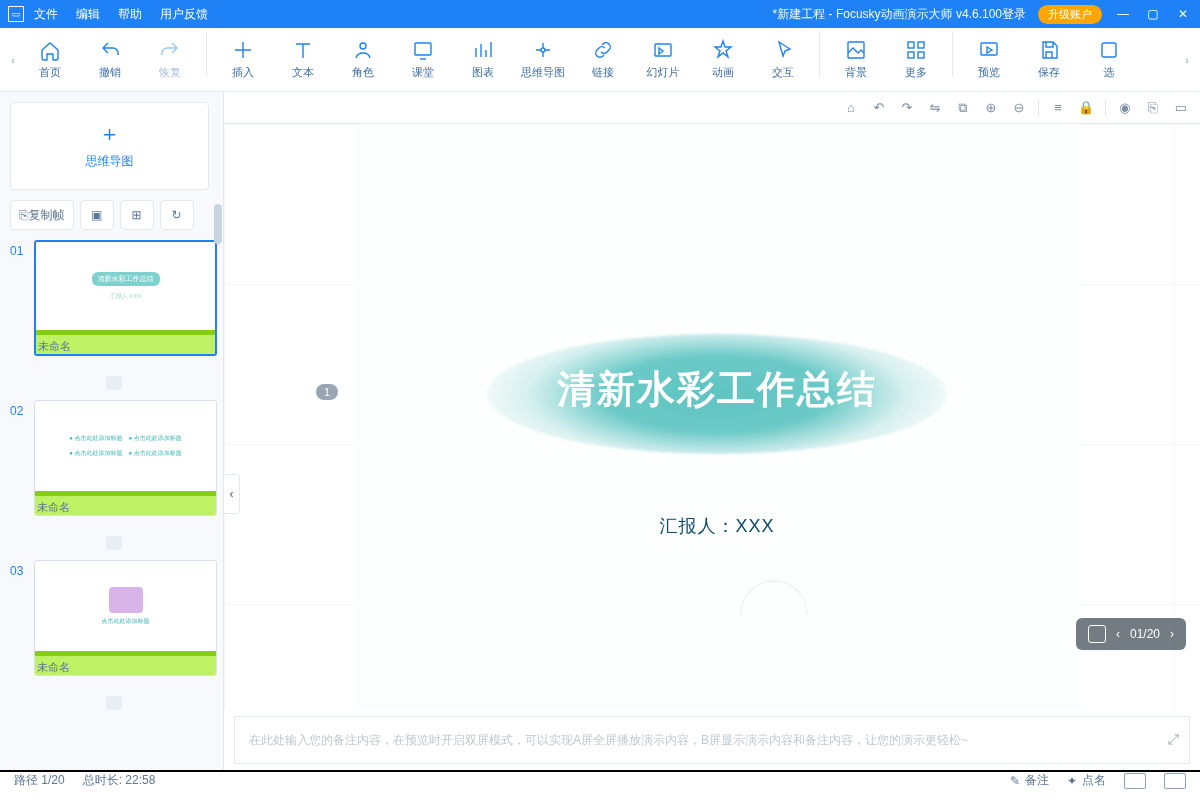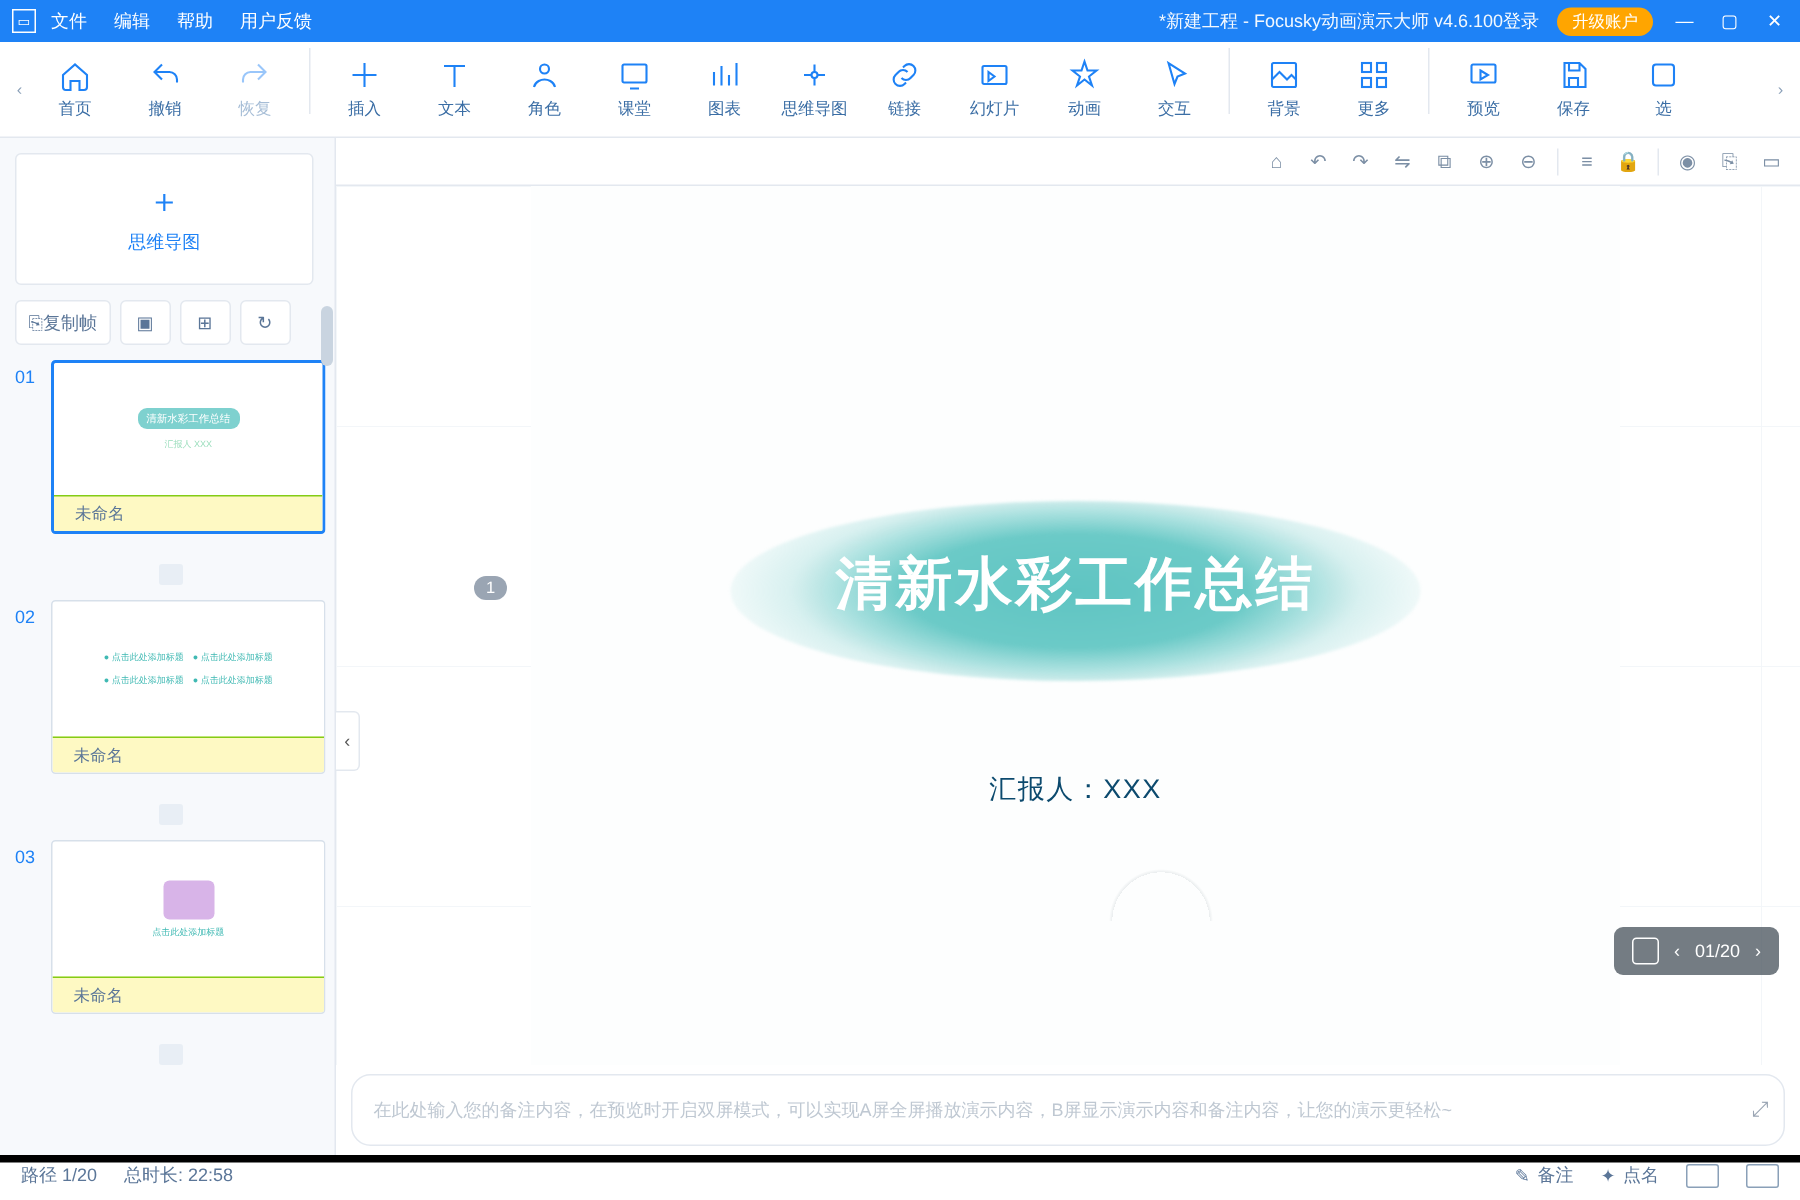--- a/index.html
+++ b/index.html
@@ -25,21 +25,21 @@
 .newframe .plus{font-size:22px;line-height:1}
 .sidetools{display:flex;gap:6px;margin:10px 8px 10px 0}
 .sidetool{flex:0 0 auto;height:30px;background:#fff;border:1px solid #e3e8ef;border-radius:4px;display:flex;align-items:center;justify-content:center;color:#5b7698;font-size:12px;cursor:pointer;padding:0 8px}
 .sidetool.ic{width:34px;padding:0}
 .thumbs{flex:1;overflow:auto}
 .thumbrow{display:flex;margin-bottom:20px}
 .thumbnum{width:24px;color:#1e82f6;font-size:12px;padding-top:4px;text-align:left}
 .thumb{flex:1;background:#fff;border:1px solid #d7e0ea;border-radius:3px;height:116px;display:flex;flex-direction:column;cursor:pointer;overflow:hidden}
 .thumbrow.sel .thumb{border:2px solid #1e82f6}
 .thumb .prev{flex:1;display:flex;align-items:center;justify-content:center;flex-direction:column;font-size:7px;color:#3fb9b3}
-.thumb .lab{height:24px;background:#fef9c3;border-top:1px solid #84cc16;padding:4px 14px;font-size:11px;color:#5b7698}
+.thumb .lab{height:24px;background:#bef264;border-top:5px solid #84cc16;padding:4px 2px;font-size:11px;color:#5b7698}
 .timer{display:flex;justify-content:center;margin-bottom:10px}
 .timer span{width:16px;height:14px;background:#e8eef5;border-radius:2px;display:inline-block}
 .scrollside{width:10px;position:absolute;right:0;top:104px;bottom:0}
 .scrollthumb{width:8px;height:40px;background:#c9d4e0;border-radius:4px;margin:8px auto}
 .sidebar{position:relative}
 .canvaswrap{flex:1;display:flex;flex-direction:column;overflow:hidden}
 .canvtb{height:32px;border-bottom:1px solid #e3e8ef;display:flex;align-items:center;justify-content:flex-end;padding:0 10px;gap:10px}
 .canvtb .cic{width:18px;height:18px;color:#7c8fa5;display:flex;align-items:center;justify-content:center;cursor:pointer;font-size:13px}
 .canvtb .sep{width:1px;height:18px;background:#e3e8ef}
 .canvas{flex:1;position:relative;background:#fff;overflow:hidden}
@@ -48,23 +48,23 @@
 .guide.l{left:130px}.guide.r{right:120px}
 .slide{position:absolute;left:130px;right:120px;top:0;bottom:0;background:#fdfefe}
 .watercolor{position:absolute;left:50%;top:210px;transform:translateX(-50%);width:460px;height:120px;background:radial-gradient(ellipse 55% 70% at 50% 50%,#5fc4c2 0%,#6bcac7 45%,rgba(132,210,208,.3) 75%,transparent 100%);border-radius:50%;filter:blur(1px)}
 .maintitle{position:absolute;left:50%;top:240px;transform:translateX(-50%);color:#fff;font-size:38px;font-weight:600;letter-spacing:2px;white-space:nowrap}
 .presenter{position:absolute;left:50%;top:390px;transform:translateX(-50%);color:#0c4a6e;font-size:18px;letter-spacing:1px}
 .tree{position:absolute;left:360px;top:400px;width:120px;height:90px;opacity:.28;background:radial-gradient(circle at 50% 100%,transparent 30%,rgba(90,110,120,.4) 30%,transparent 32%);filter:blur(.4px)}
 .framebadge{position:absolute;left:92px;top:260px;background:#9aa5b3;color:#fff;font-size:11px;padding:2px 8px;border-radius:8px}
 .collapse{position:absolute;left:0;top:350px;width:16px;height:40px;background:#fff;border:1px solid #e3e8ef;border-left:none;border-radius:0 4px 4px 0;display:flex;align-items:center;justify-content:center;color:#555;cursor:pointer;font-size:12px}
 .navpill{position:absolute;right:14px;bottom:60px;background:rgba(70,80,90,.75);color:#fff;border-radius:6px;height:32px;display:flex;align-items:center;padding:0 12px;gap:10px;font-size:12px}
 .navpill .hb{width:18px;height:18px;border:1px solid #fff;border-radius:3px}
-.notes{height:48px;margin:6px 10px;border:1px solid #e3e8ef;border-radius:13px;display:flex;align-items:center;padding:0 14px;color:#bfc8d2;font-size:12px;position:relative}
+.notes{height:48px;margin:6px 10px;border:1px solid #e3e8ef;border-radius:2px;display:flex;align-items:center;padding:0 14px;color:#bfc8d2;font-size:12px;position:relative}
 .notes .exp{position:absolute;right:10px;top:14px;color:#9aa5b3;cursor:pointer;font-size:14px}
-.footer{height:30px;background:#fff;border-top:5px solid #000000;display:flex;align-items:flex-start;padding:0 14px;font-size:12px;color:#5b7698}
+.footer{height:30px;background:#fff;border-top:2px solid #000000;display:flex;align-items:flex-end;padding:11px 14px;font-size:12px;color:#5b7698}
 .footer .r{margin-left:auto;display:flex;align-items:center;gap:18px}
 .footer .r .fb{display:flex;align-items:center;gap:5px;cursor:pointer}
 .footer .r .ib{width:22px;height:16px;border:1px solid #8aa0b8;border-radius:2px;cursor:pointer}
 </style>
 </head>
 <body>
 
 <div class="titlebar">
   <div class="logo">▭</div>
   <div class="menu">

